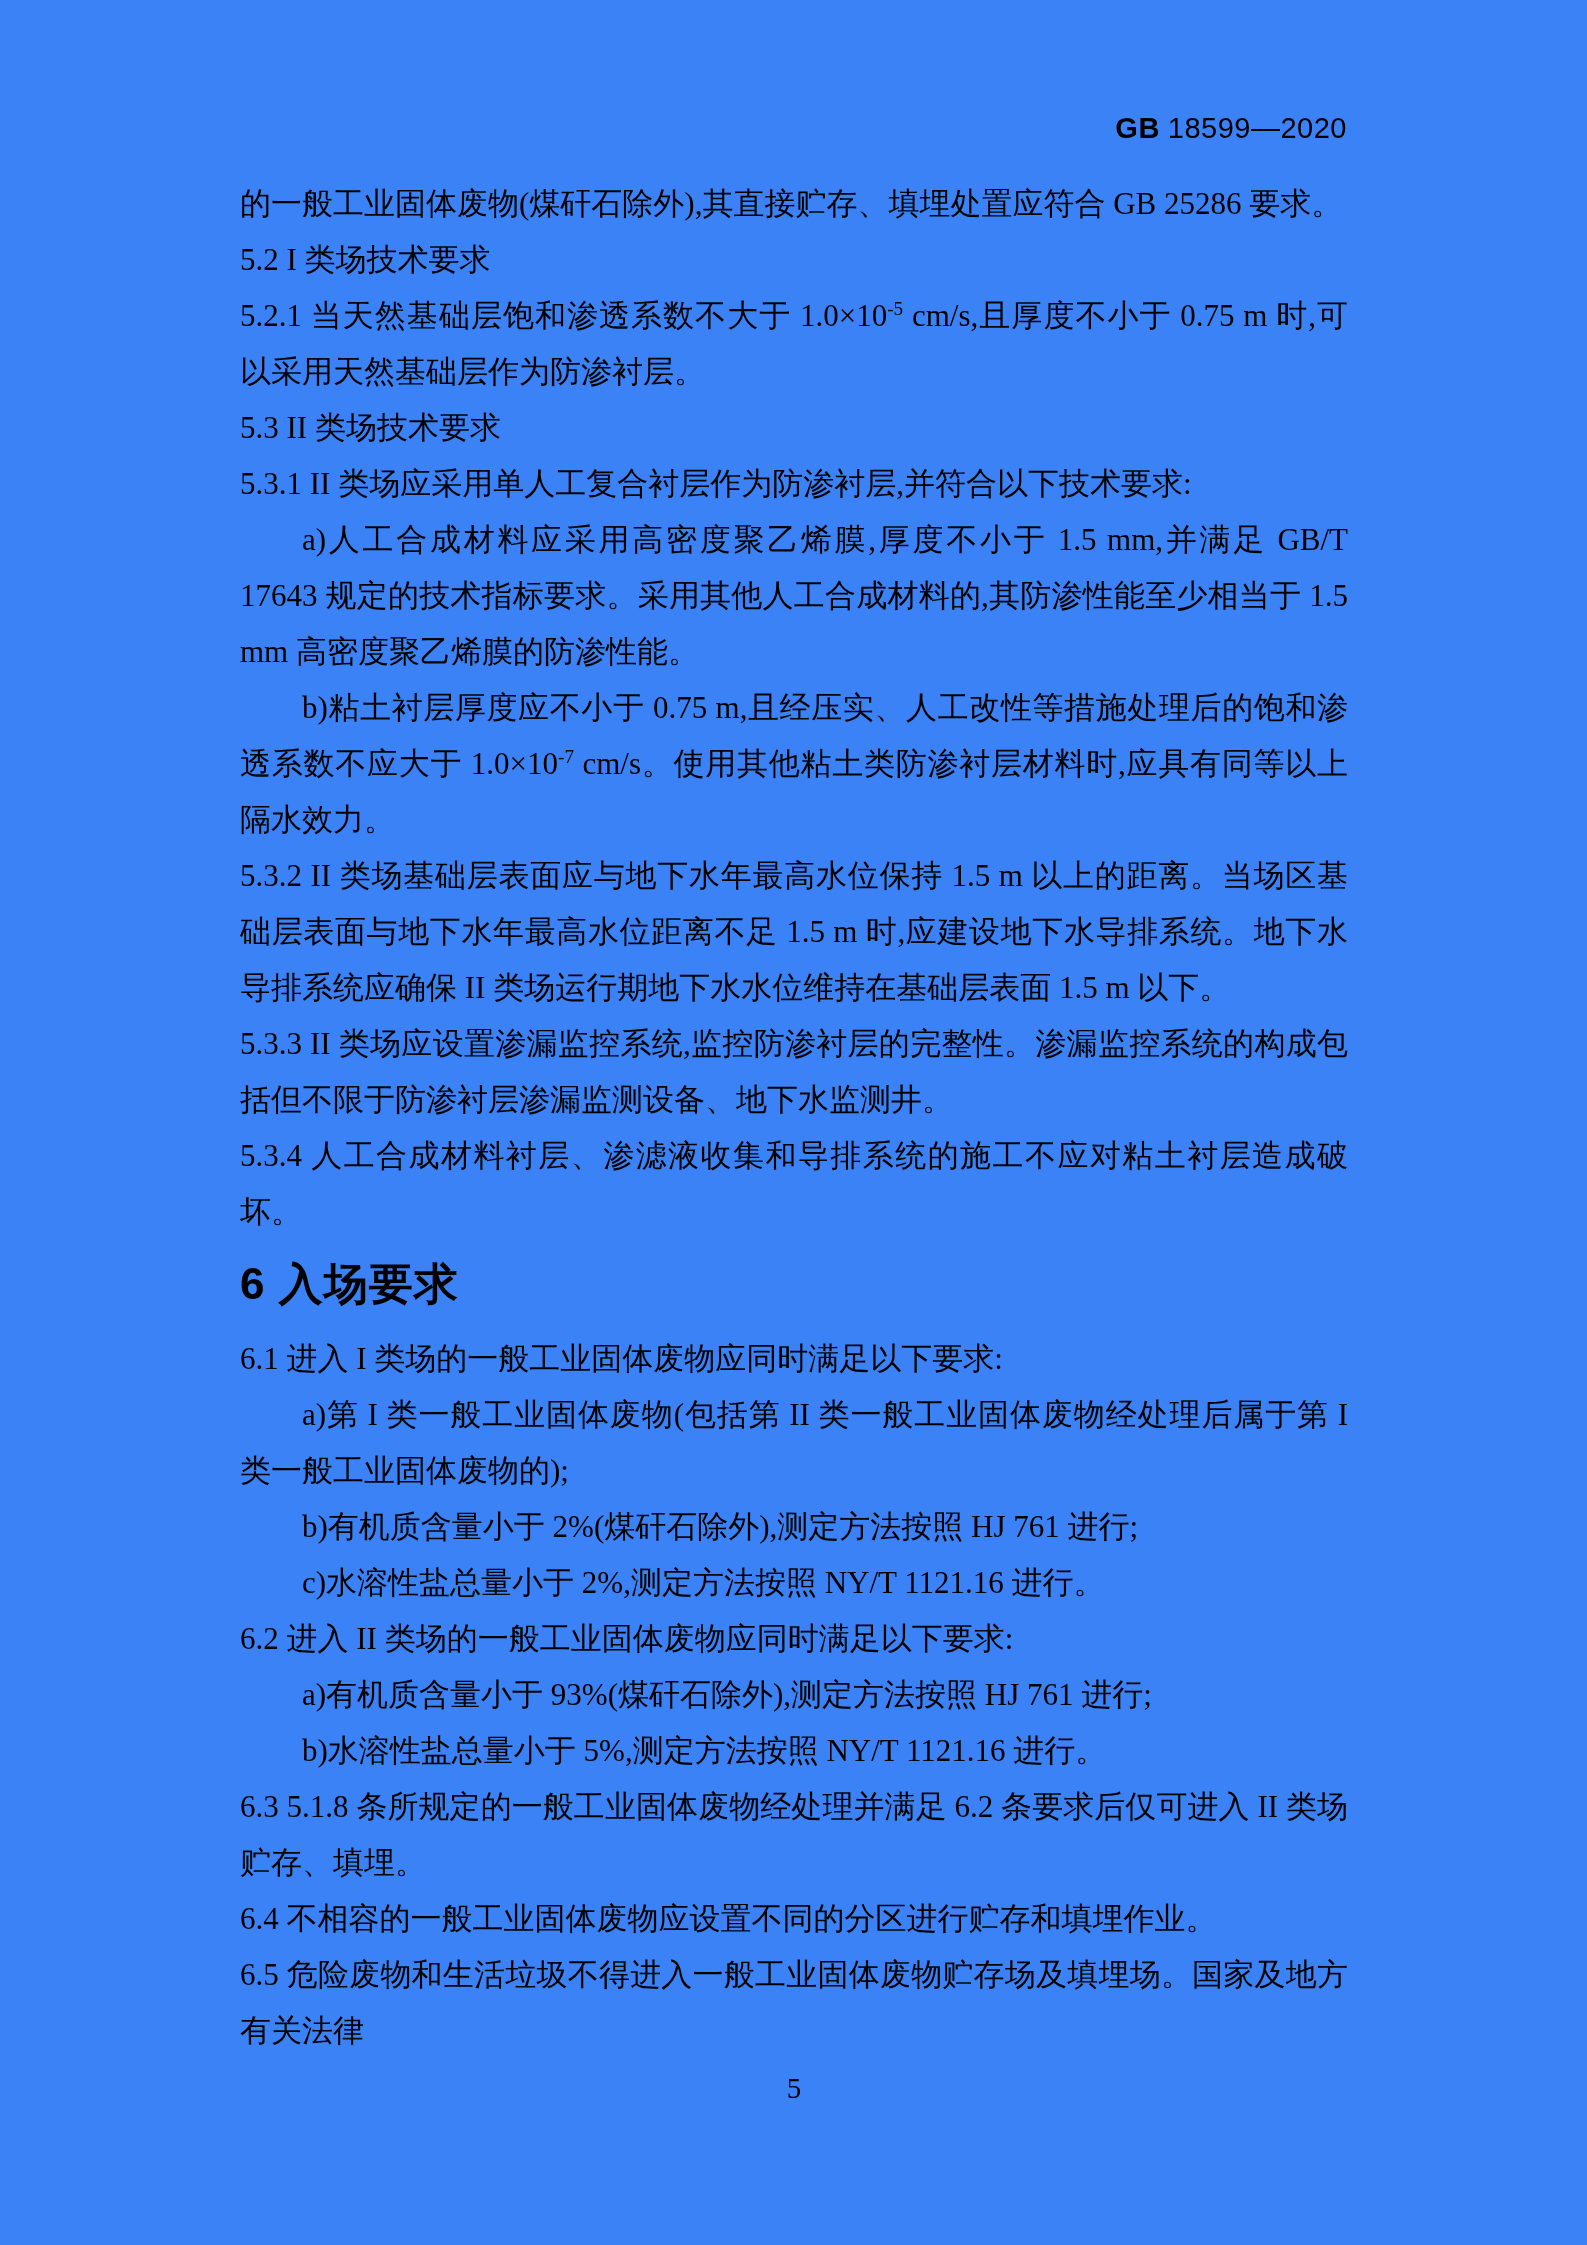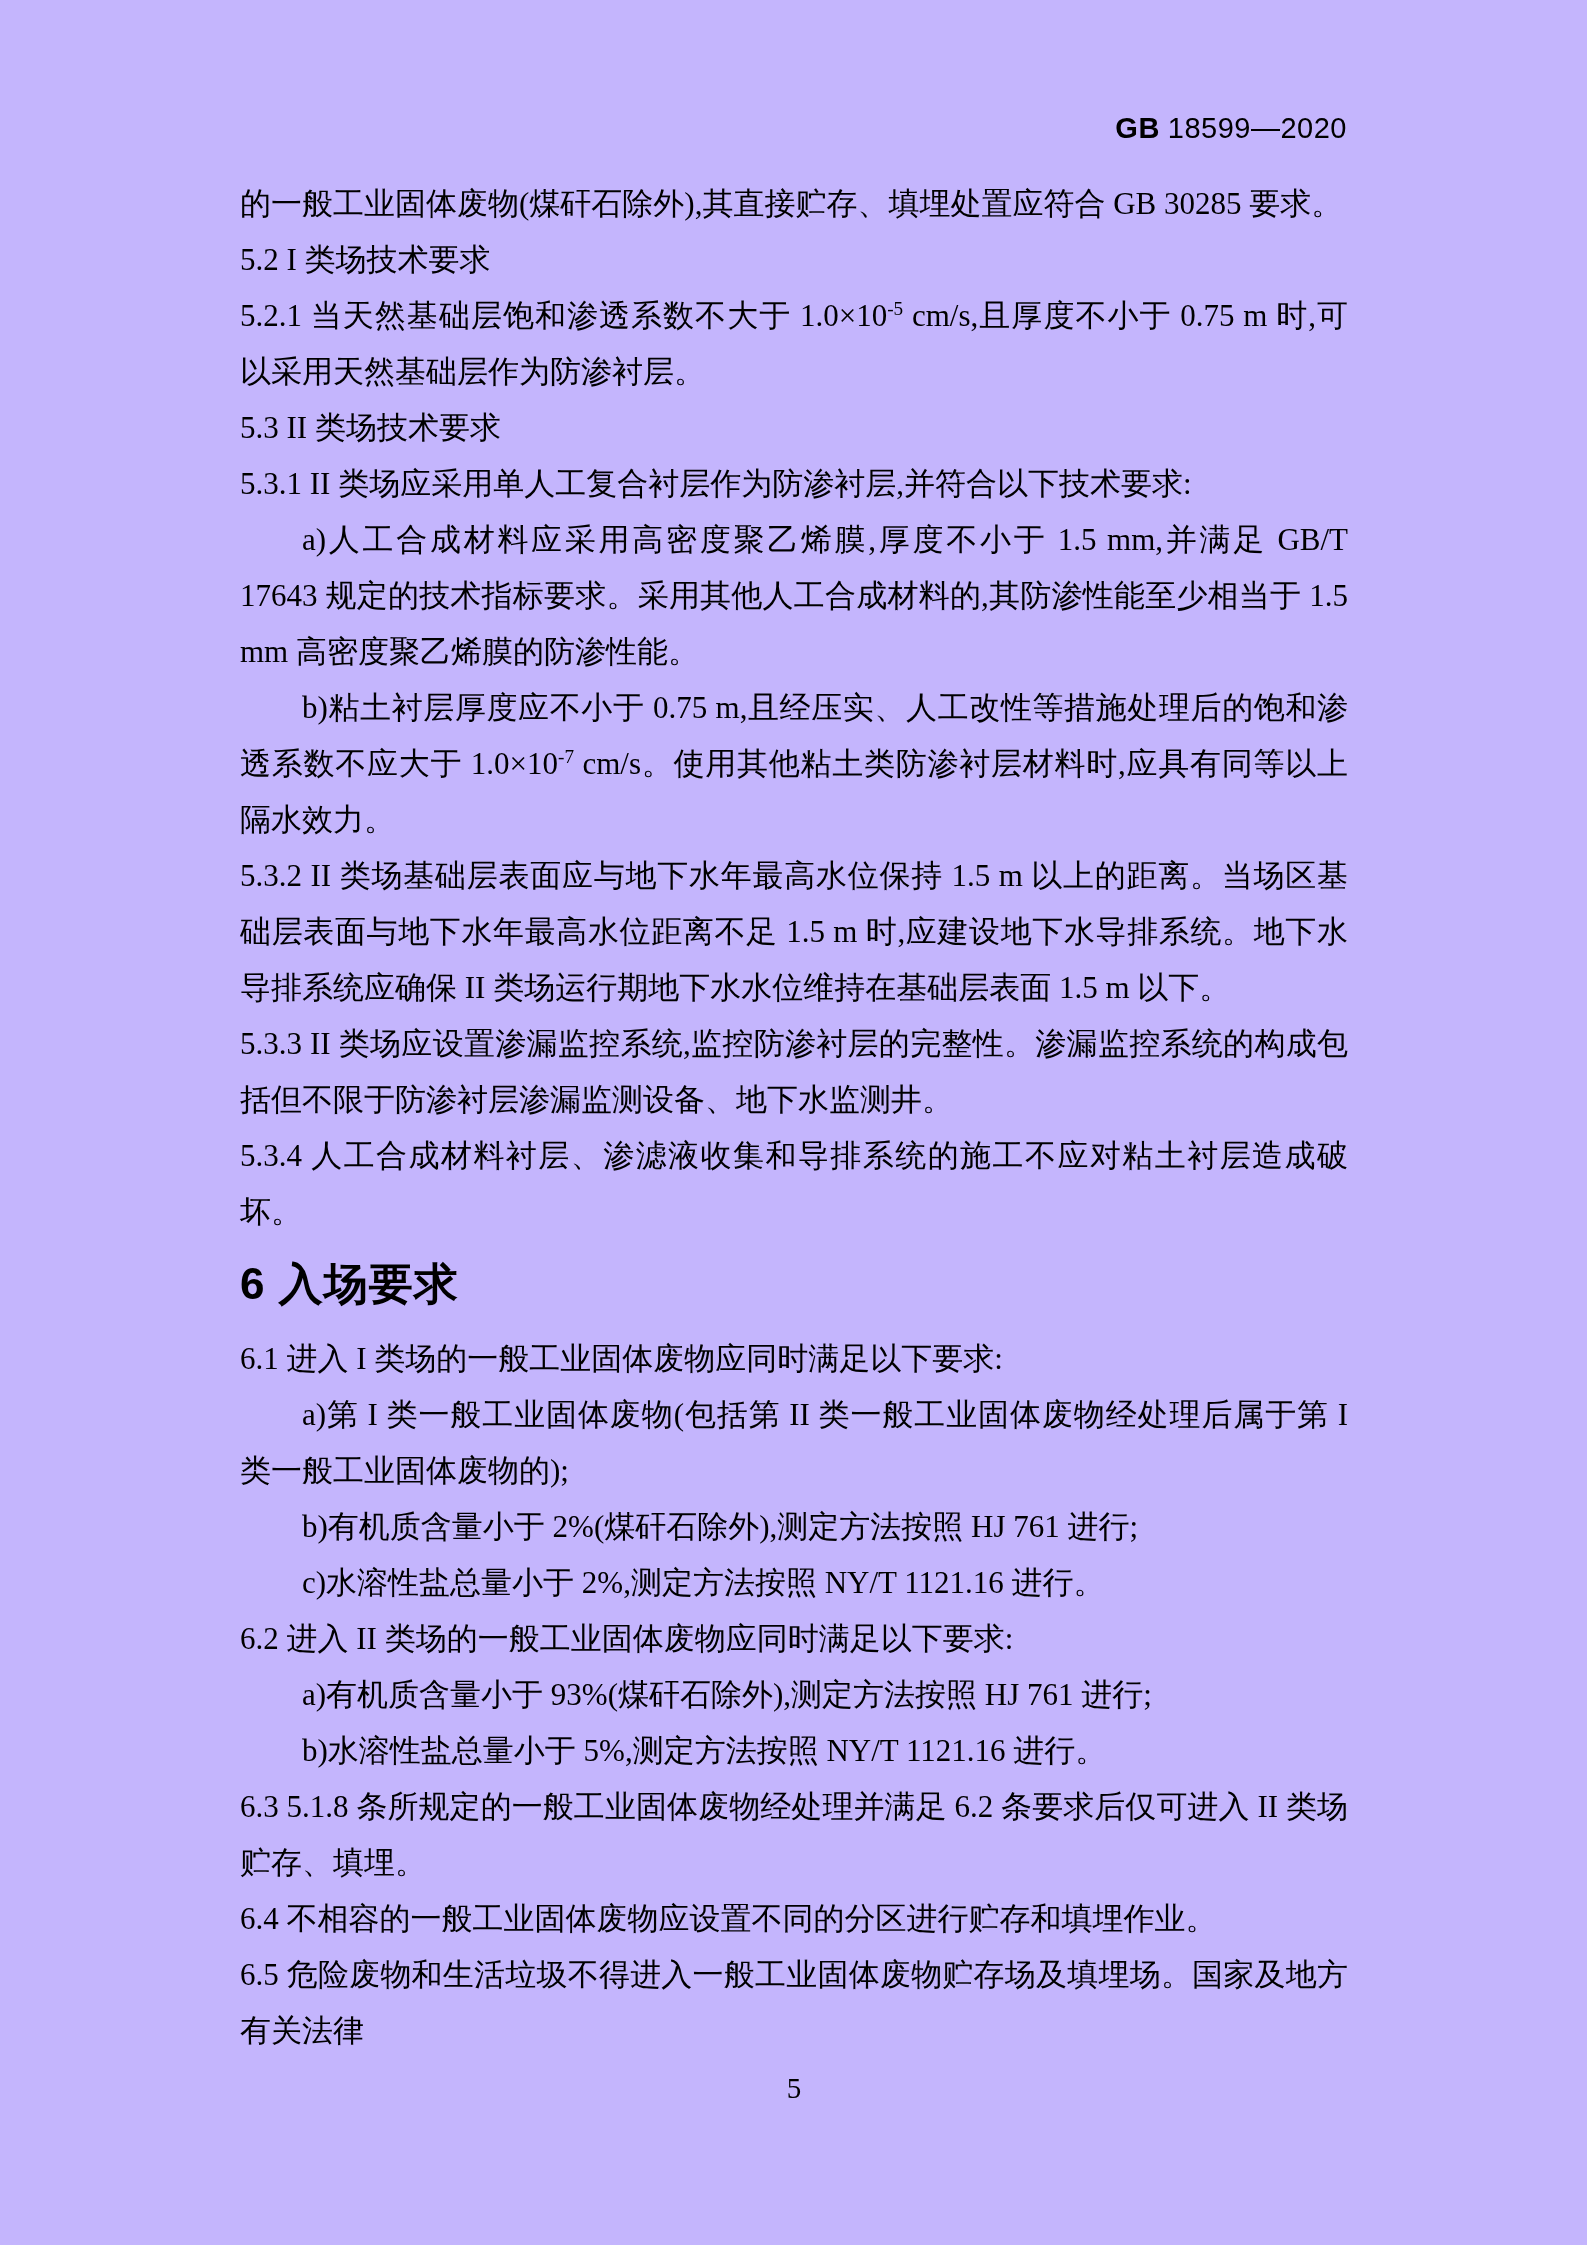--- a/index.html
+++ b/index.html
@@ -7,21 +7,21 @@
     width: 1587px;
     height: 2245px;
     position: relative;
     background: #ffffff;
     color: #000000;
     font-family: "Liberation Serif", "DejaVu Serif", serif;
   }
   .page {
     position: absolute;
     inset: 0;
-    background: #c4b5fd;
+    background: #3b82f6;
     overflow: hidden;
   }
   .doc-header {
     position: absolute;
     top: 112px;
     right: 240px;
     font-family: "Liberation Sans", "DejaVu Sans", sans-serif;
     font-size: 29px;
     letter-spacing: 0.5px;
     white-space: nowrap;
@@ -69,21 +69,21 @@
 </head>
 <body>
 
 <div class="page">
 
   <div class="doc-header">
     <span class="code">GB</span><span class="num">18599—2020</span>
   </div>
 
   <div class="content" id="doc-body">
-      <p class="body">的一般工业固体废物(煤矸石除外),其直接贮存、填埋处置应符合 GB 30285 要求。</p>
+      <p class="body">的一般工业固体废物(煤矸石除外),其直接贮存、填埋处置应符合 GB 25286 要求。</p>
       <p class="body">5.2 I 类场技术要求</p>
       <p class="body">5.2.1 当天然基础层饱和渗透系数不大于 1.0×10<sup>-5</sup> cm/s,且厚度不小于 0.75 m 时,可以采用天然基础层作为防渗衬层。</p>
       <p class="body">5.3 II 类场技术要求</p>
       <p class="body">5.3.1 II 类场应采用单人工复合衬层作为防渗衬层,并符合以下技术要求:</p>
       <p class="item">a)人工合成材料应采用高密度聚乙烯膜,厚度不小于 1.5 mm,并满足 GB/T 17643 规定的技术指标要求。采用其他人工合成材料的,其防渗性能至少相当于 1.5 mm 高密度聚乙烯膜的防渗性能。</p>
       <p class="item">b)粘土衬层厚度应不小于 0.75 m,且经压实、人工改性等措施处理后的饱和渗透系数不应大于 1.0×10<sup>-7</sup> cm/s。使用其他粘土类防渗衬层材料时,应具有同等以上隔水效力。</p>
       <p class="body">5.3.2 II 类场基础层表面应与地下水年最高水位保持 1.5 m 以上的距离。当场区基础层表面与地下水年最高水位距离不足 1.5 m 时,应建设地下水导排系统。地下水导排系统应确保 II 类场运行期地下水水位维持在基础层表面 1.5 m 以下。</p>
       <p class="body">5.3.3 II 类场应设置渗漏监控系统,监控防渗衬层的完整性。渗漏监控系统的构成包括但不限于防渗衬层渗漏监测设备、地下水监测井。</p>
       <p class="body">5.3.4 人工合成材料衬层、渗滤液收集和导排系统的施工不应对粘土衬层造成破坏。</p>
       <h2 class="h2">6 入场要求</h2>

